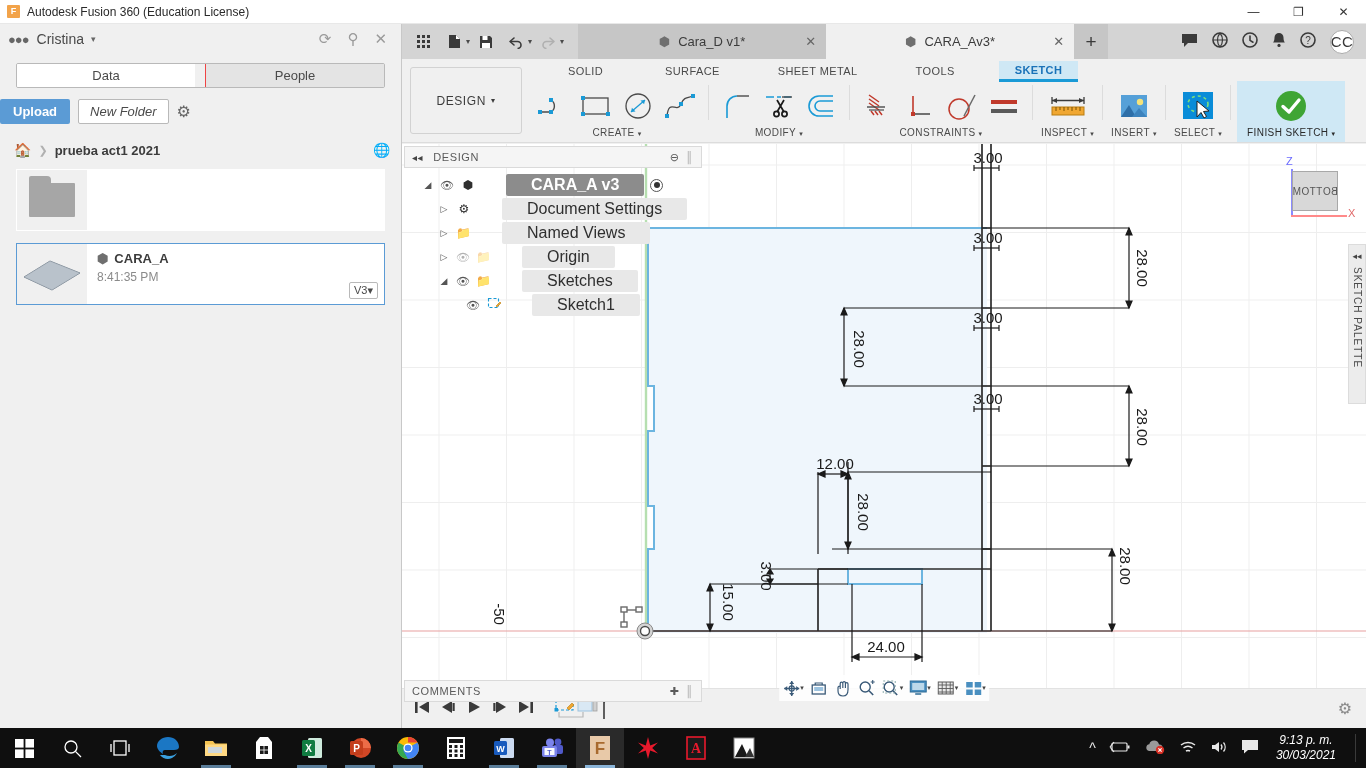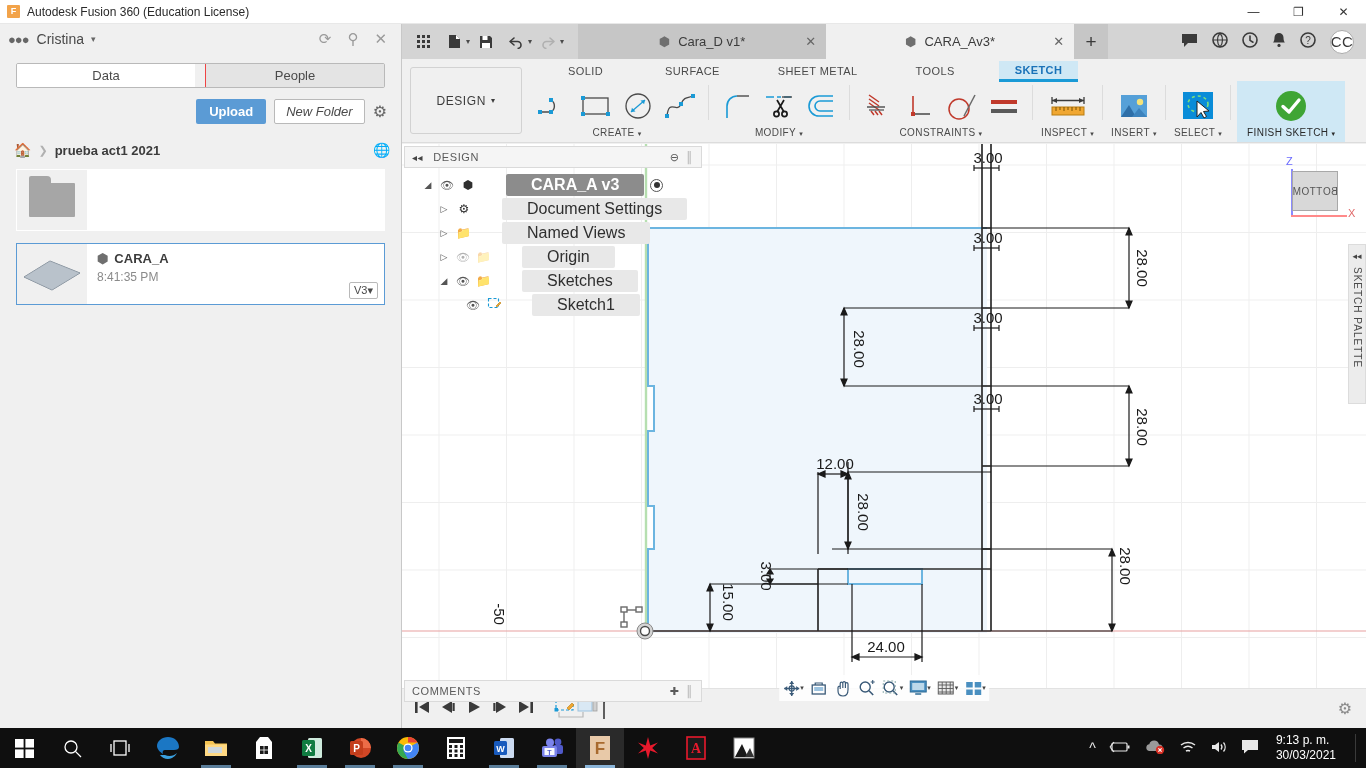--- a/index.html
+++ b/index.html
@@ -48,21 +48,21 @@
     border-radius: 2px; overflow: hidden; height: 25px;
   }
   .dp-tab {
     flex: 1; text-align: center; font-size: 13px; color: #4a4a4a;
     line-height: 23px; background: #e4e4e4; cursor: pointer;
   }
   .dp-tab.active { background: #ffffff; }
   .dp-tab + .dp-tab { border-left: 1px solid #ef4444; margin-left: 10px; }
 
   .dp-actions {
-    display: flex; align-items: center; justify-content: flex-end;
+    display: flex; align-items: center; 
     gap: 8px; margin: 10px 14px 16px 0; height: 26px;
   }
   .btn-upload {
     background: #5b9bd5; color: #fff; border: none; border-radius: 2px;
     font-size: 13px; padding: 5px 13px; cursor: pointer;
     font-family: "Liberation Sans", sans-serif; font-weight: bold;
   }
   .btn-newfolder {
     background: #fff; color: #4a4a4a; border: 1px solid #b9b9b9;
     border-radius: 2px; font-size: 13px; padding: 4px 11px; cursor: pointer;
@@ -326,22 +326,23 @@
   }
   .tbi.run::after {
     content: ""; position: absolute; bottom: 0; left: 9px; width: 30px;
     height: 3px; background: #5a7d99;
   }
   .tray {
     margin-left: auto; display: flex; align-items: center;
     gap: 13px; padding-right: 10px; color: #e8e8e8; font-size: 14px;
   }
   .clock {
-    text-align: left; font-size: 12px; line-height: 15px; color: #fff;
+    text-align: center; font-size: 12px; line-height: 15px; color: #fff;
     padding-left: 4px;
+    font-style: italic;
   }
   .tray-sep { width: 1px; height: 28px; background: #3a3a3a; margin-left: 6px; }
 
   
   .dimtext { font-family: "Liberation Sans", sans-serif; font-size: 15px; fill: #1a1a1a; }
 </style>
 </head>
 <body>
 
 <div id="app">

